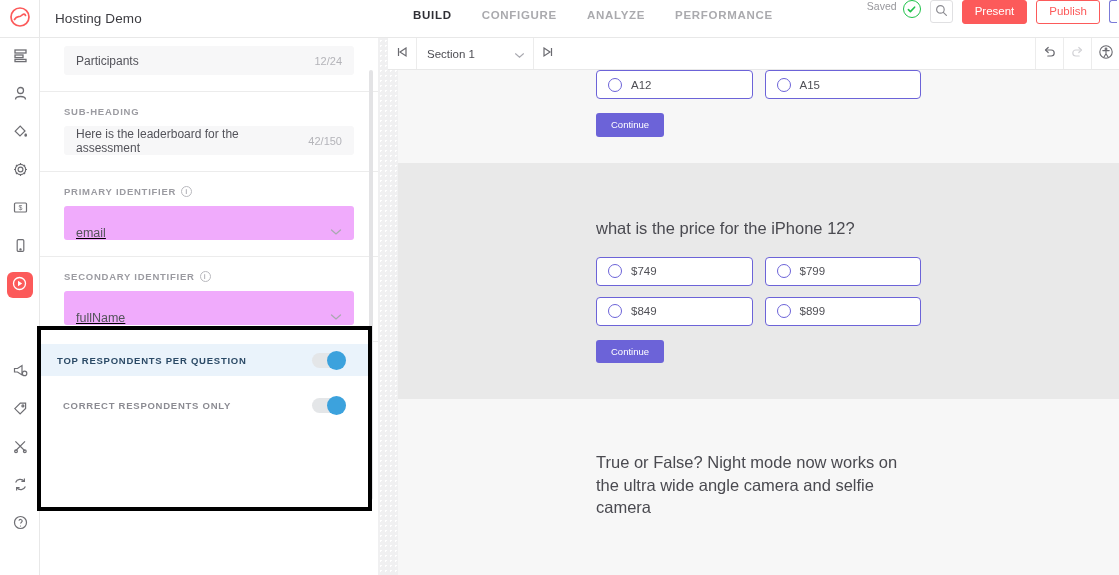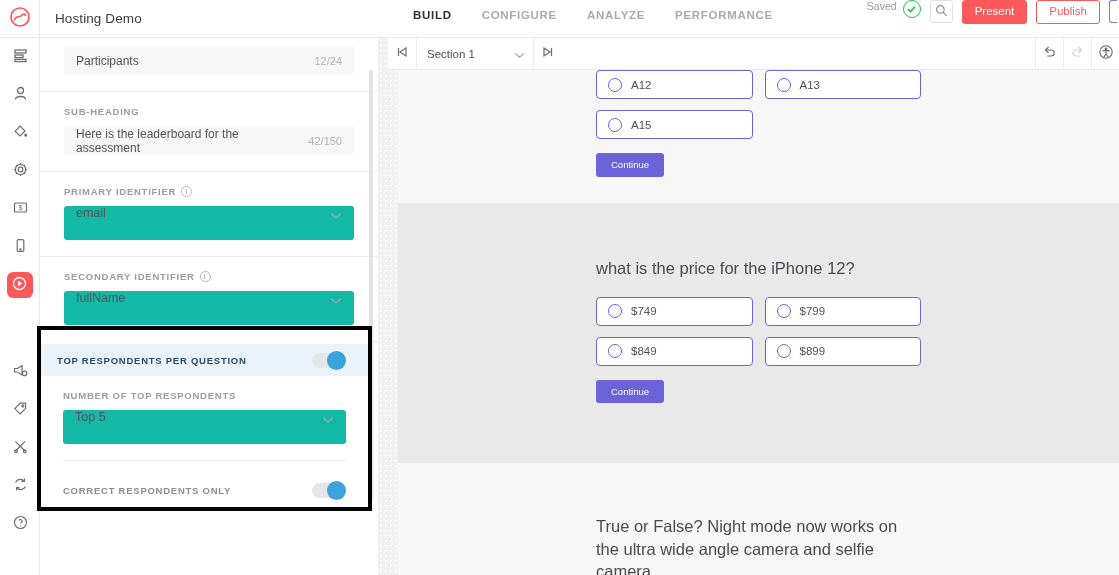--- a/index.html
+++ b/index.html
@@ -91,22 +91,22 @@
     font-size: 8px; line-height: 9px; text-align: center; color: #b9b9be;
     font-weight: 700; font-style: normal;
   }
   .txtfield {
     background: #f7f7f8; border-radius: 3px; height: 29px; padding: 0 12px;
     display: flex; align-items: center; justify-content: space-between;
   }
   .txtfield .val { font-size: 12px; color: #53535a; }
   .txtfield .cnt { font-size: 11px; color: #b4b4b9; margin-left: 36px; }
   .selfield {
-    background: #14b8a6; border-radius: 3px; height: 34px; padding: 0 12px;
-    display: flex; align-items: flex-start; justify-content: space-between;
+    background: #f0abfc; border-radius: 3px; height: 34px; padding: 0 12px;
+    display: flex; align-items: flex-end; justify-content: space-between; text-decoration: underline;
   }
   .selfield .val { font-size: 12.5px; color: #53535a; }
   .chev { color: #a9a9b0; }
 
   
   .hilite-box {
     position: absolute; left: 37px; top: 326px; width: 335px; height: 185px;
     border: 4px solid #000000; background: #ffffff; overflow: hidden;
   }
   .toggle-row {
@@ -400,34 +400,20 @@
 <div class="panel-scroll"></div>
 
 <div class="hilite-box">
   <div class="toggle-row tinted" style="margin-top:14px;padding-left:16px;">
     <span class="tlabel">TOP RESPONDENTS PER QUESTION</span>
     <span class="switch">
         <span class="knob"></span>
       </span>
   </div>
 
-  <div class="hl-sub">
-    <div class="field-label">
-      <span>NUMBER OF TOP RESPONDENTS</span>
-    </div>
-    <div class="selfield">
-      <span class="val">Top 5</span>
-      <span class="chev">
-        <svg width="12" height="8" viewBox="0 0 12 8" fill="none" stroke="#a9a9b0" stroke-width="1.3">
-          <path d="M1.5 2 L6 6 L10.5 2" stroke-linecap="round"></path>
-        </svg>
-      </span>
-    </div>
-    <div class="hl-divider"></div>
-  </div>
 
   <div class="toggle-row plain" style="margin-top:13px;">
     <span class="tlabel">CORRECT RESPONDENTS ONLY</span>
     <span class="switch">
         <span class="knob"></span>
       </span>
   </div>
 </div>
 
 <div class="seam"></div>
@@ -490,31 +476,27 @@
 <div class="canvas">
 
   <div class="qsection light" style="padding-top:0; padding-bottom:26px;">
     <div class="opt-grid">
       <div class="opt">
         <span class="radio"></span>
         <span class="olabel">A12</span>
       </div>
       <div class="opt">
         <span class="radio"></span>
-        <span class="olabel">A13</span>
-      </div>
-      <div class="opt">
-        <span class="radio"></span>
         <span class="olabel">A15</span>
       </div>
     </div>
     <button class="btn-continue" style="margin-top:14px;">Continue</button>
   </div>
 
-  <div class="qsection grey" style="padding-top:54px; padding-bottom:60px;">
+  <div class="qsection grey" style="padding-top:54px; padding-bottom:36px;">
     <div class="q-title" style="margin-bottom:18px;">what is the price for the iPhone 12?</div>
     <div class="opt-grid">
       <div class="opt">
         <span class="radio"></span>
         <span class="olabel">$749</span>
       </div>
       <div class="opt">
         <span class="radio"></span>
         <span class="olabel">$799</span>
       </div>

